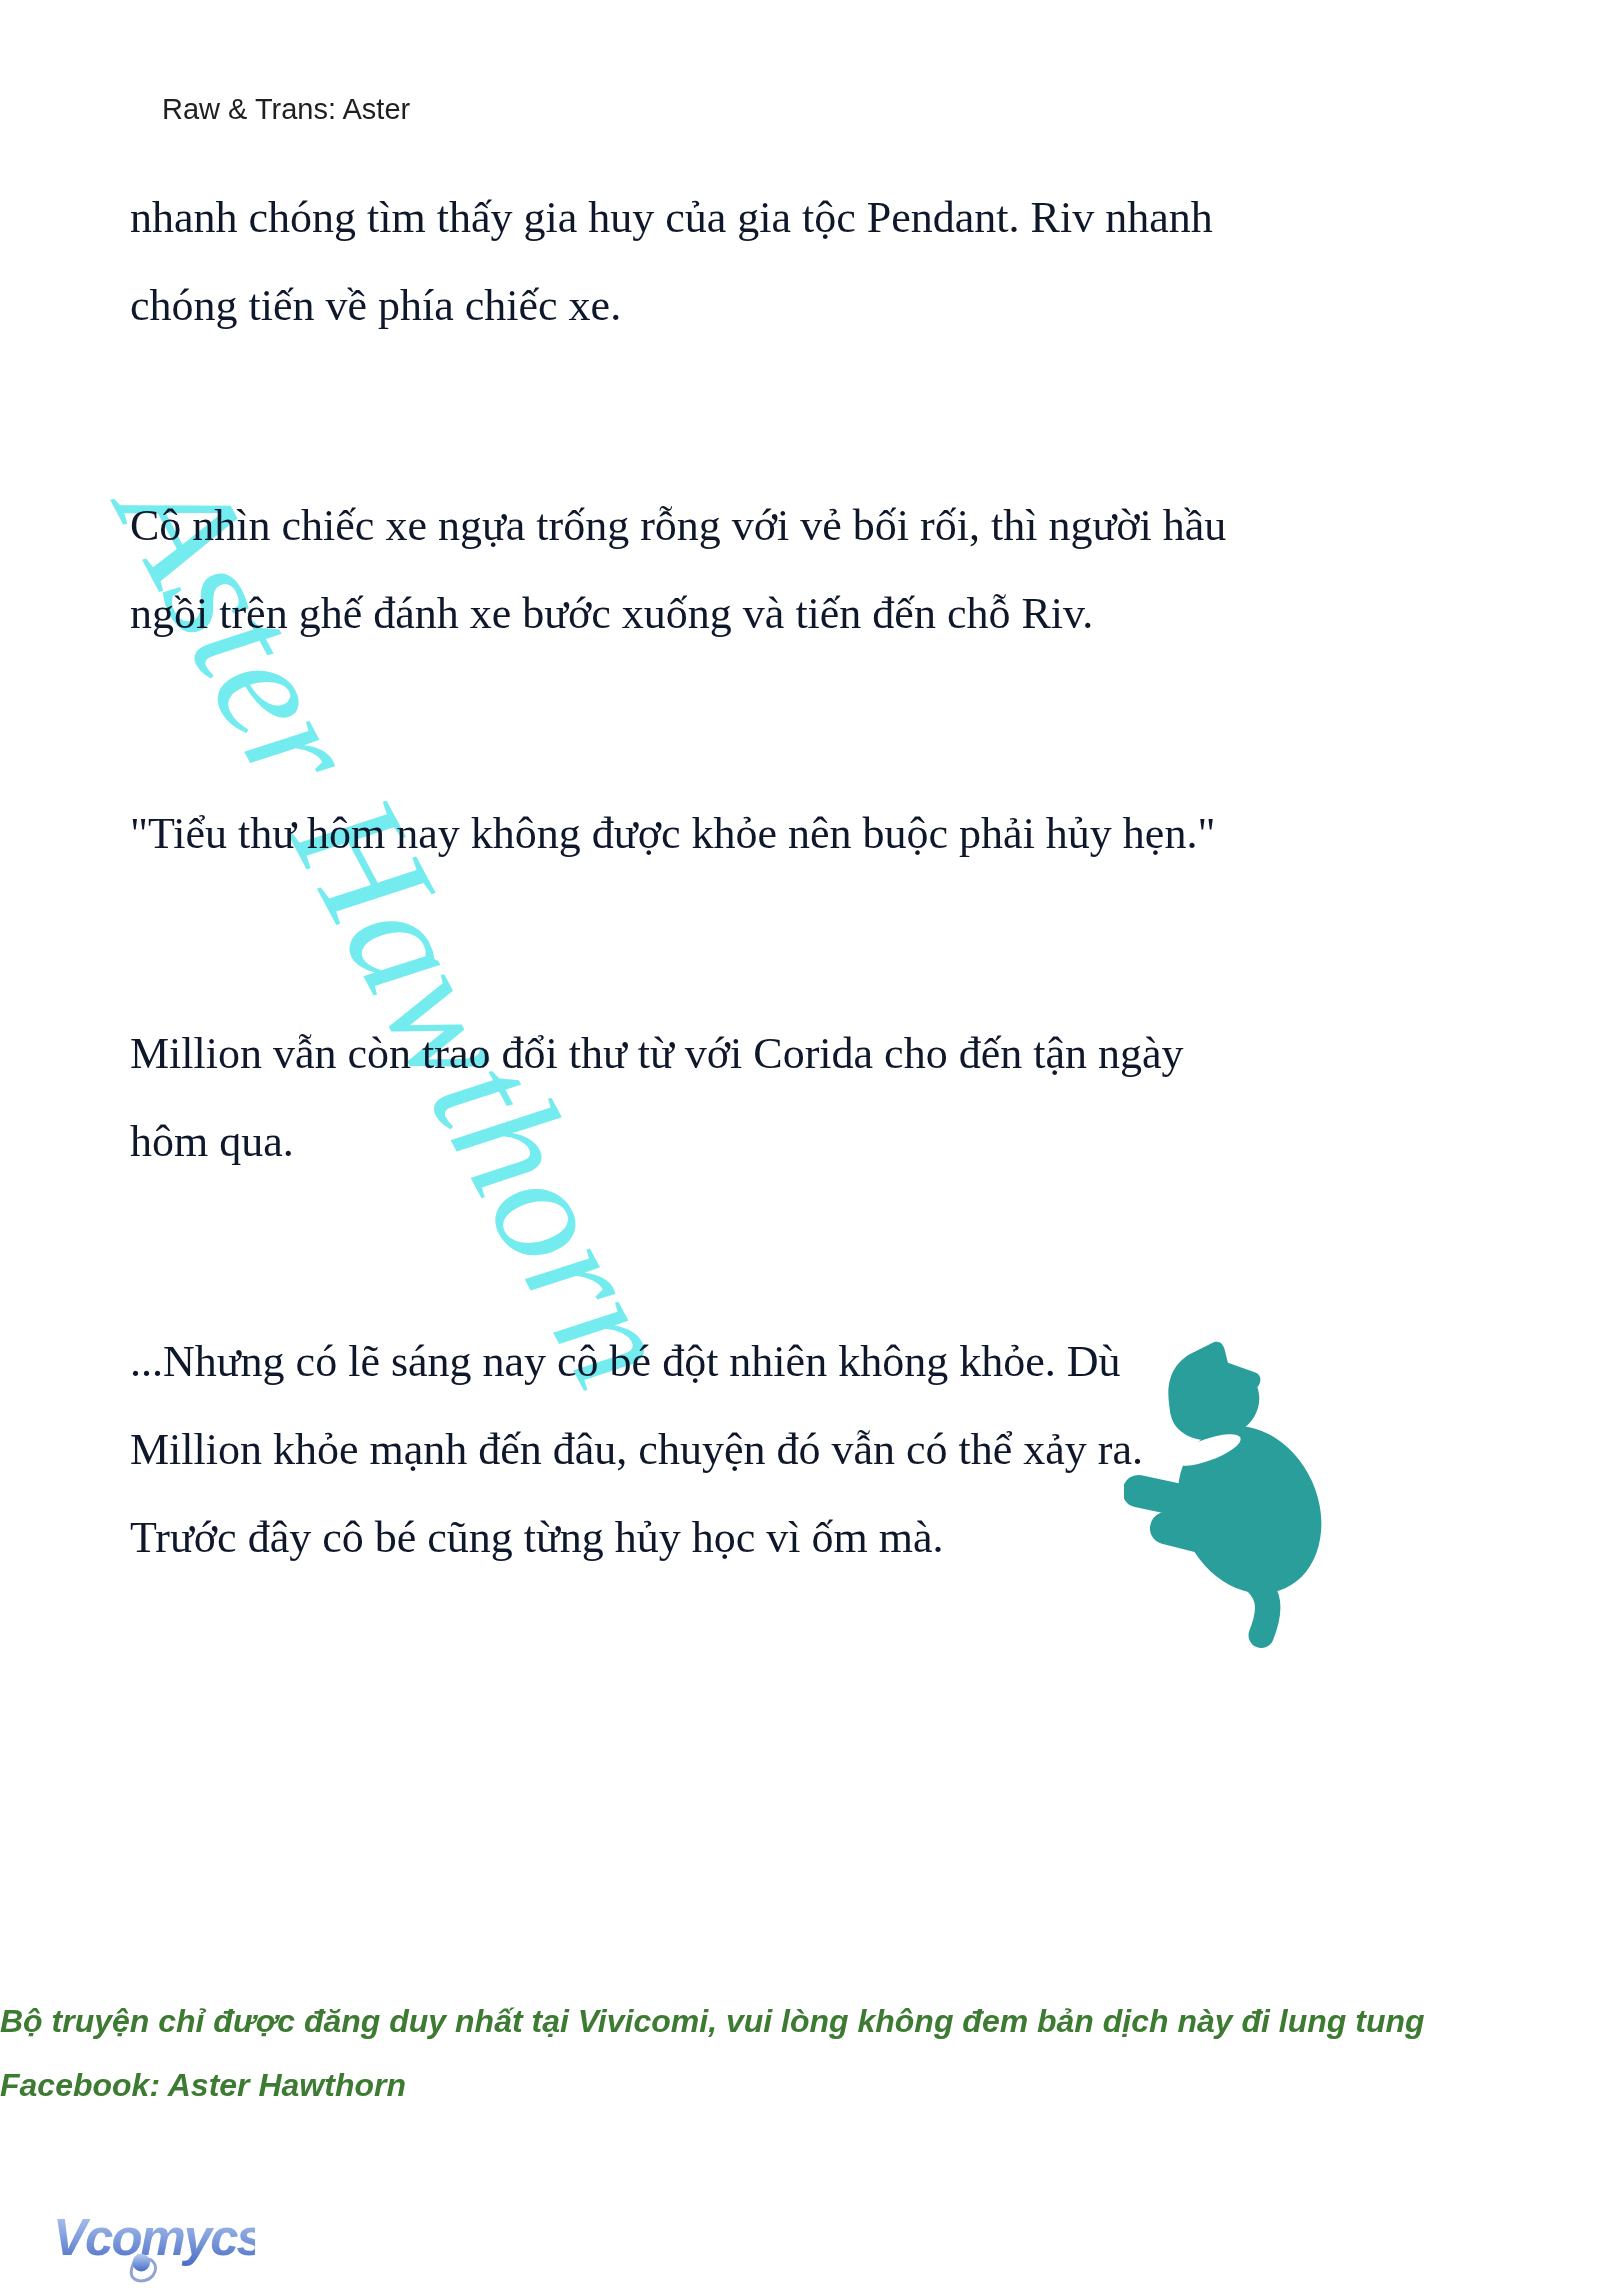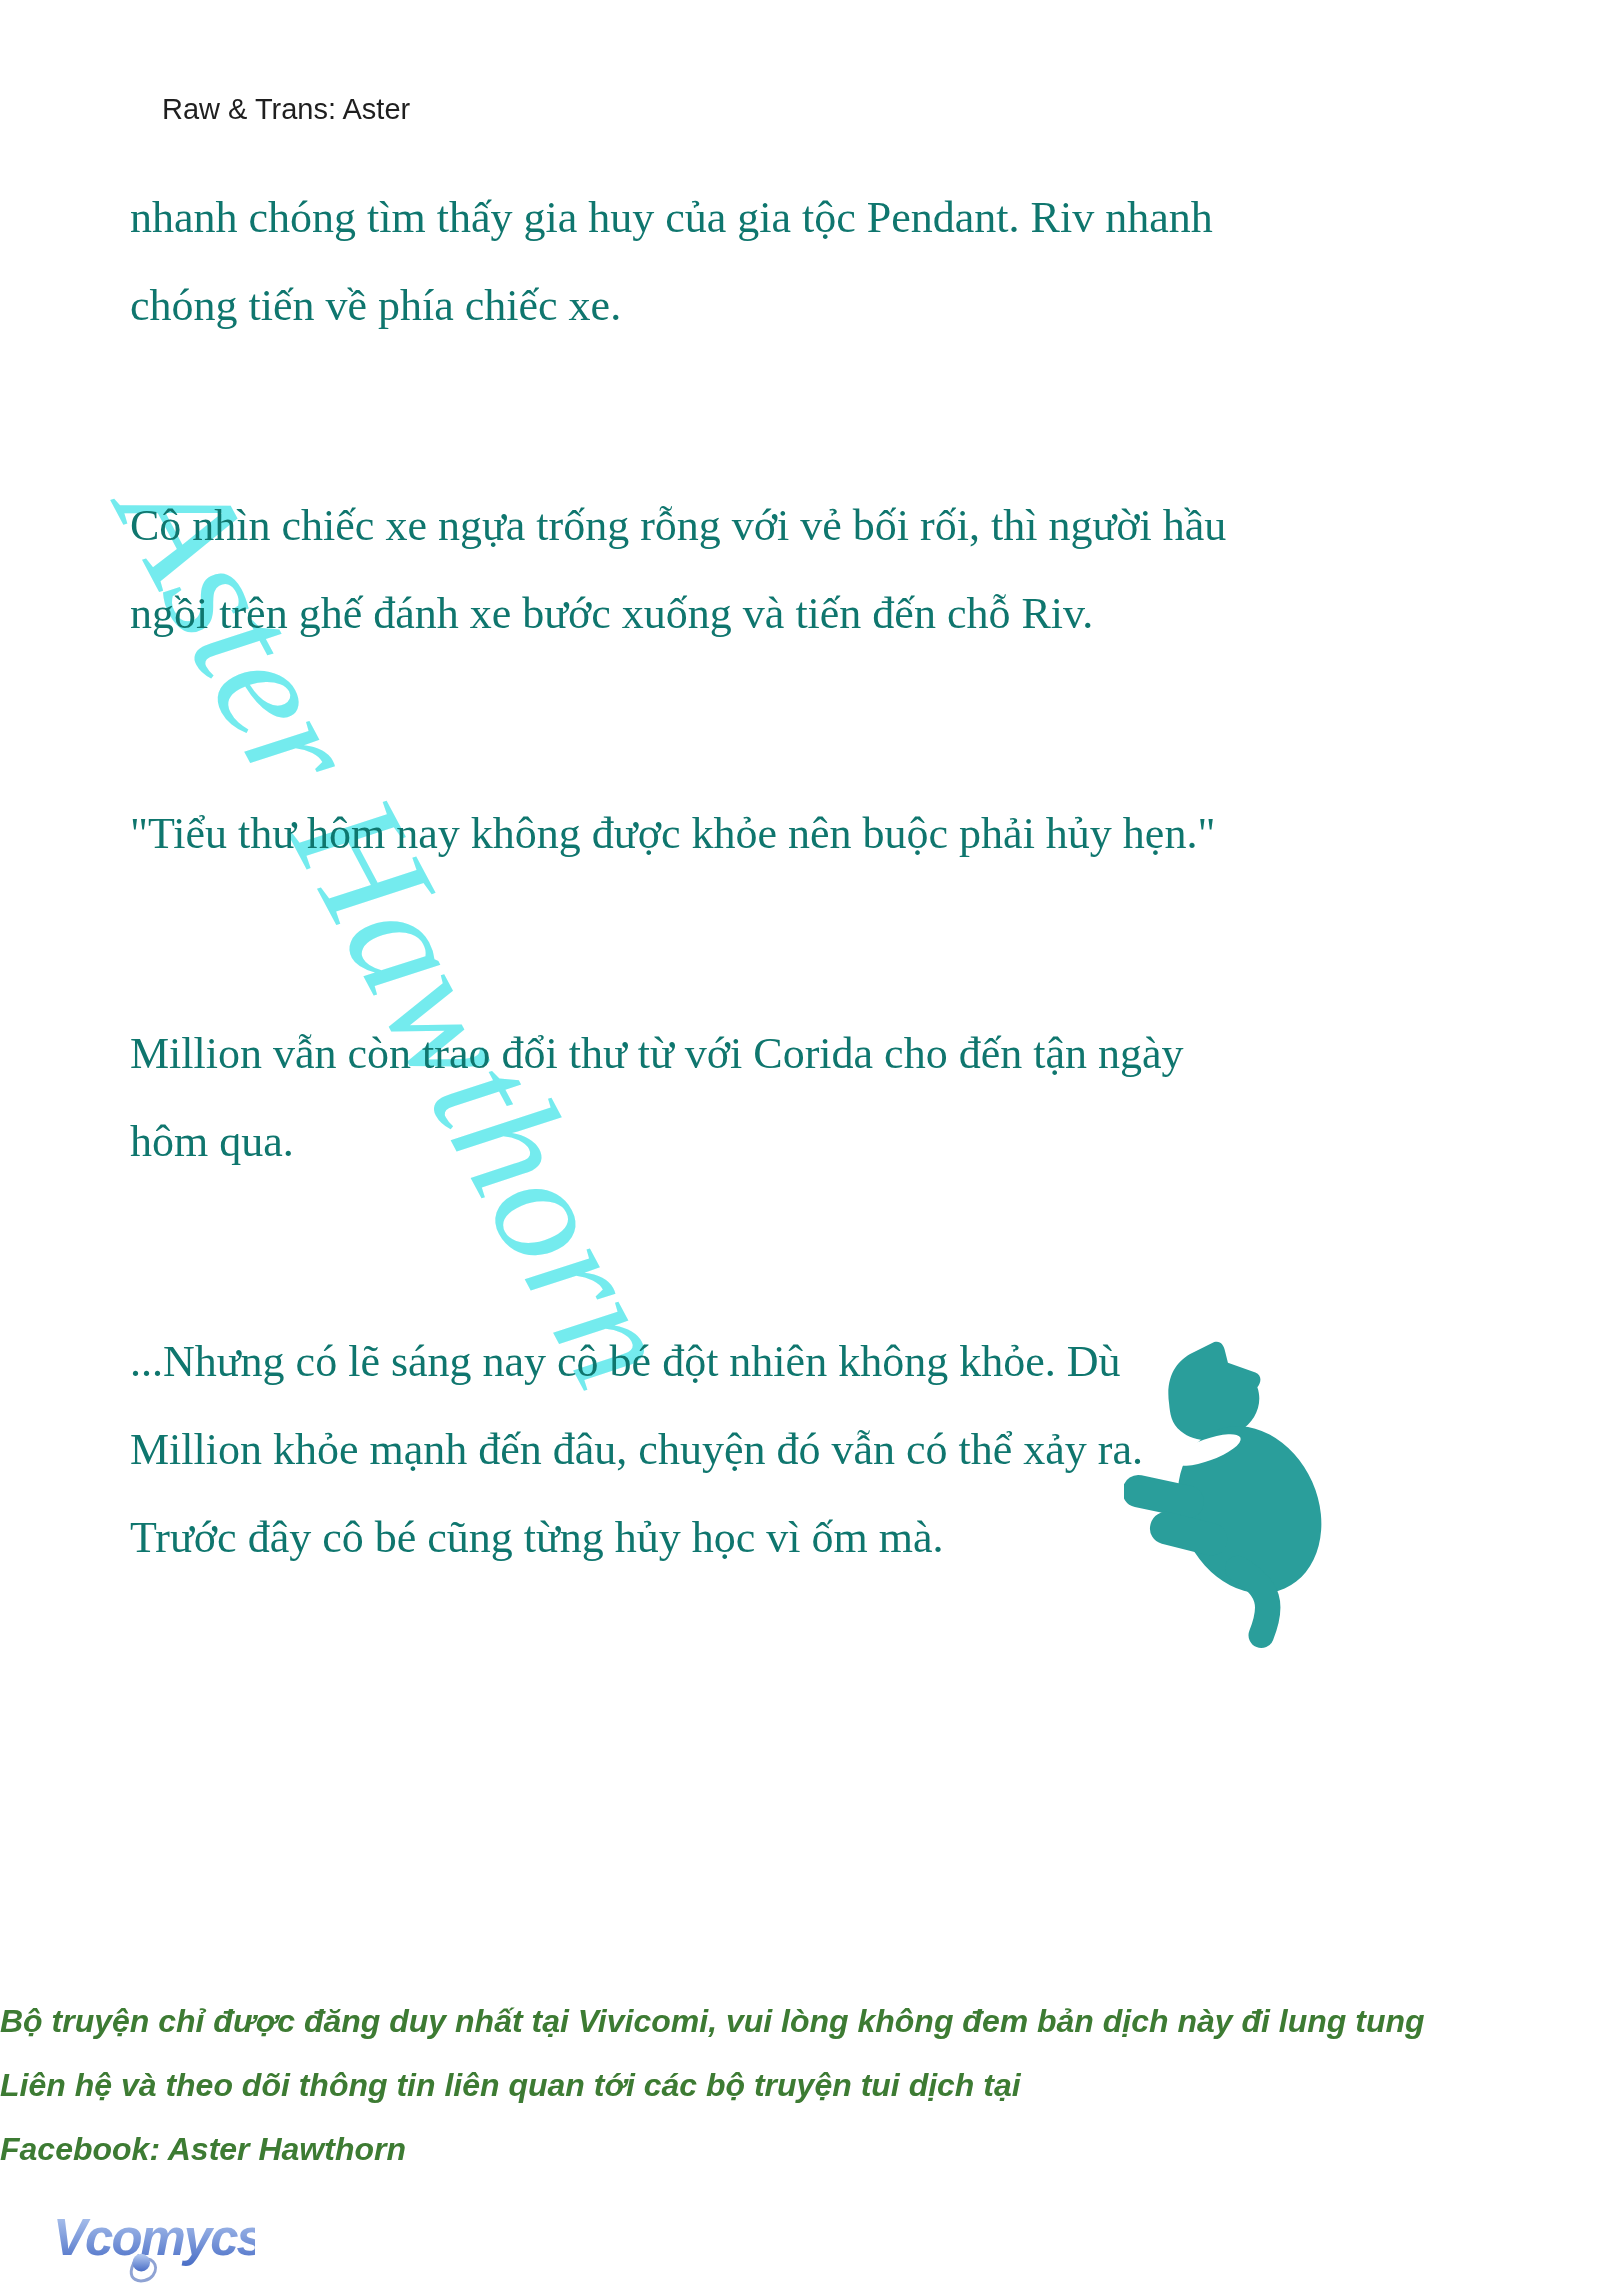--- a/index.html
+++ b/index.html
@@ -38,21 +38,21 @@
     left:1124px; top:1341px;
     width:201px; height:312px;
     z-index:2;
   }
   .body-text{
     position:absolute;
     left:130px; top:174px;
     width:1304px;
     font-size:44px;
     line-height:88px;
-    color:#0f766e;
+    color:#0f172a;
     z-index:3;
   }
   .body-text p{
     margin:0 0 132px 0;
     white-space:pre;
   }
   .footer{
     position:absolute;
     left:0; top:1989px;
     width:1621px;
@@ -99,21 +99,20 @@
     <p>"Tiểu thư hôm nay không được khỏe nên buộc phải hủy hẹn."</p>
     <p>Million vẫn còn trao đổi thư từ với Corida cho đến tận ngày
 hôm qua.</p>
     <p>...Nhưng có lẽ sáng nay cô bé đột nhiên không khỏe. Dù
 Million khỏe mạnh đến đâu, chuyện đó vẫn có thể xảy ra.
 Trước đây cô bé cũng từng hủy học vì ốm mà.</p>
   </div>
 
   <div class="footer">
     <div>Bộ truyện chỉ được đăng duy nhất tại Vivicomi, vui lòng không đem bản dịch này đi lung tung</div>
-    <div>Liên hệ và theo dõi thông tin liên quan tới các bộ truyện tui dịch tại</div>
     <div>Facebook: Aster Hawthorn</div>
   </div>
 
   <svg class="logo" viewBox="0 0 210 95" aria-hidden="true">
     <defs>
       <linearGradient id="logoGrad" x1="0" y1="0" x2="0" y2="1">
         <stop offset="0" stop-color="#b8cdf2"></stop>
         <stop offset="1" stop-color="#4a6ec6"></stop>
       </linearGradient>
     </defs>

